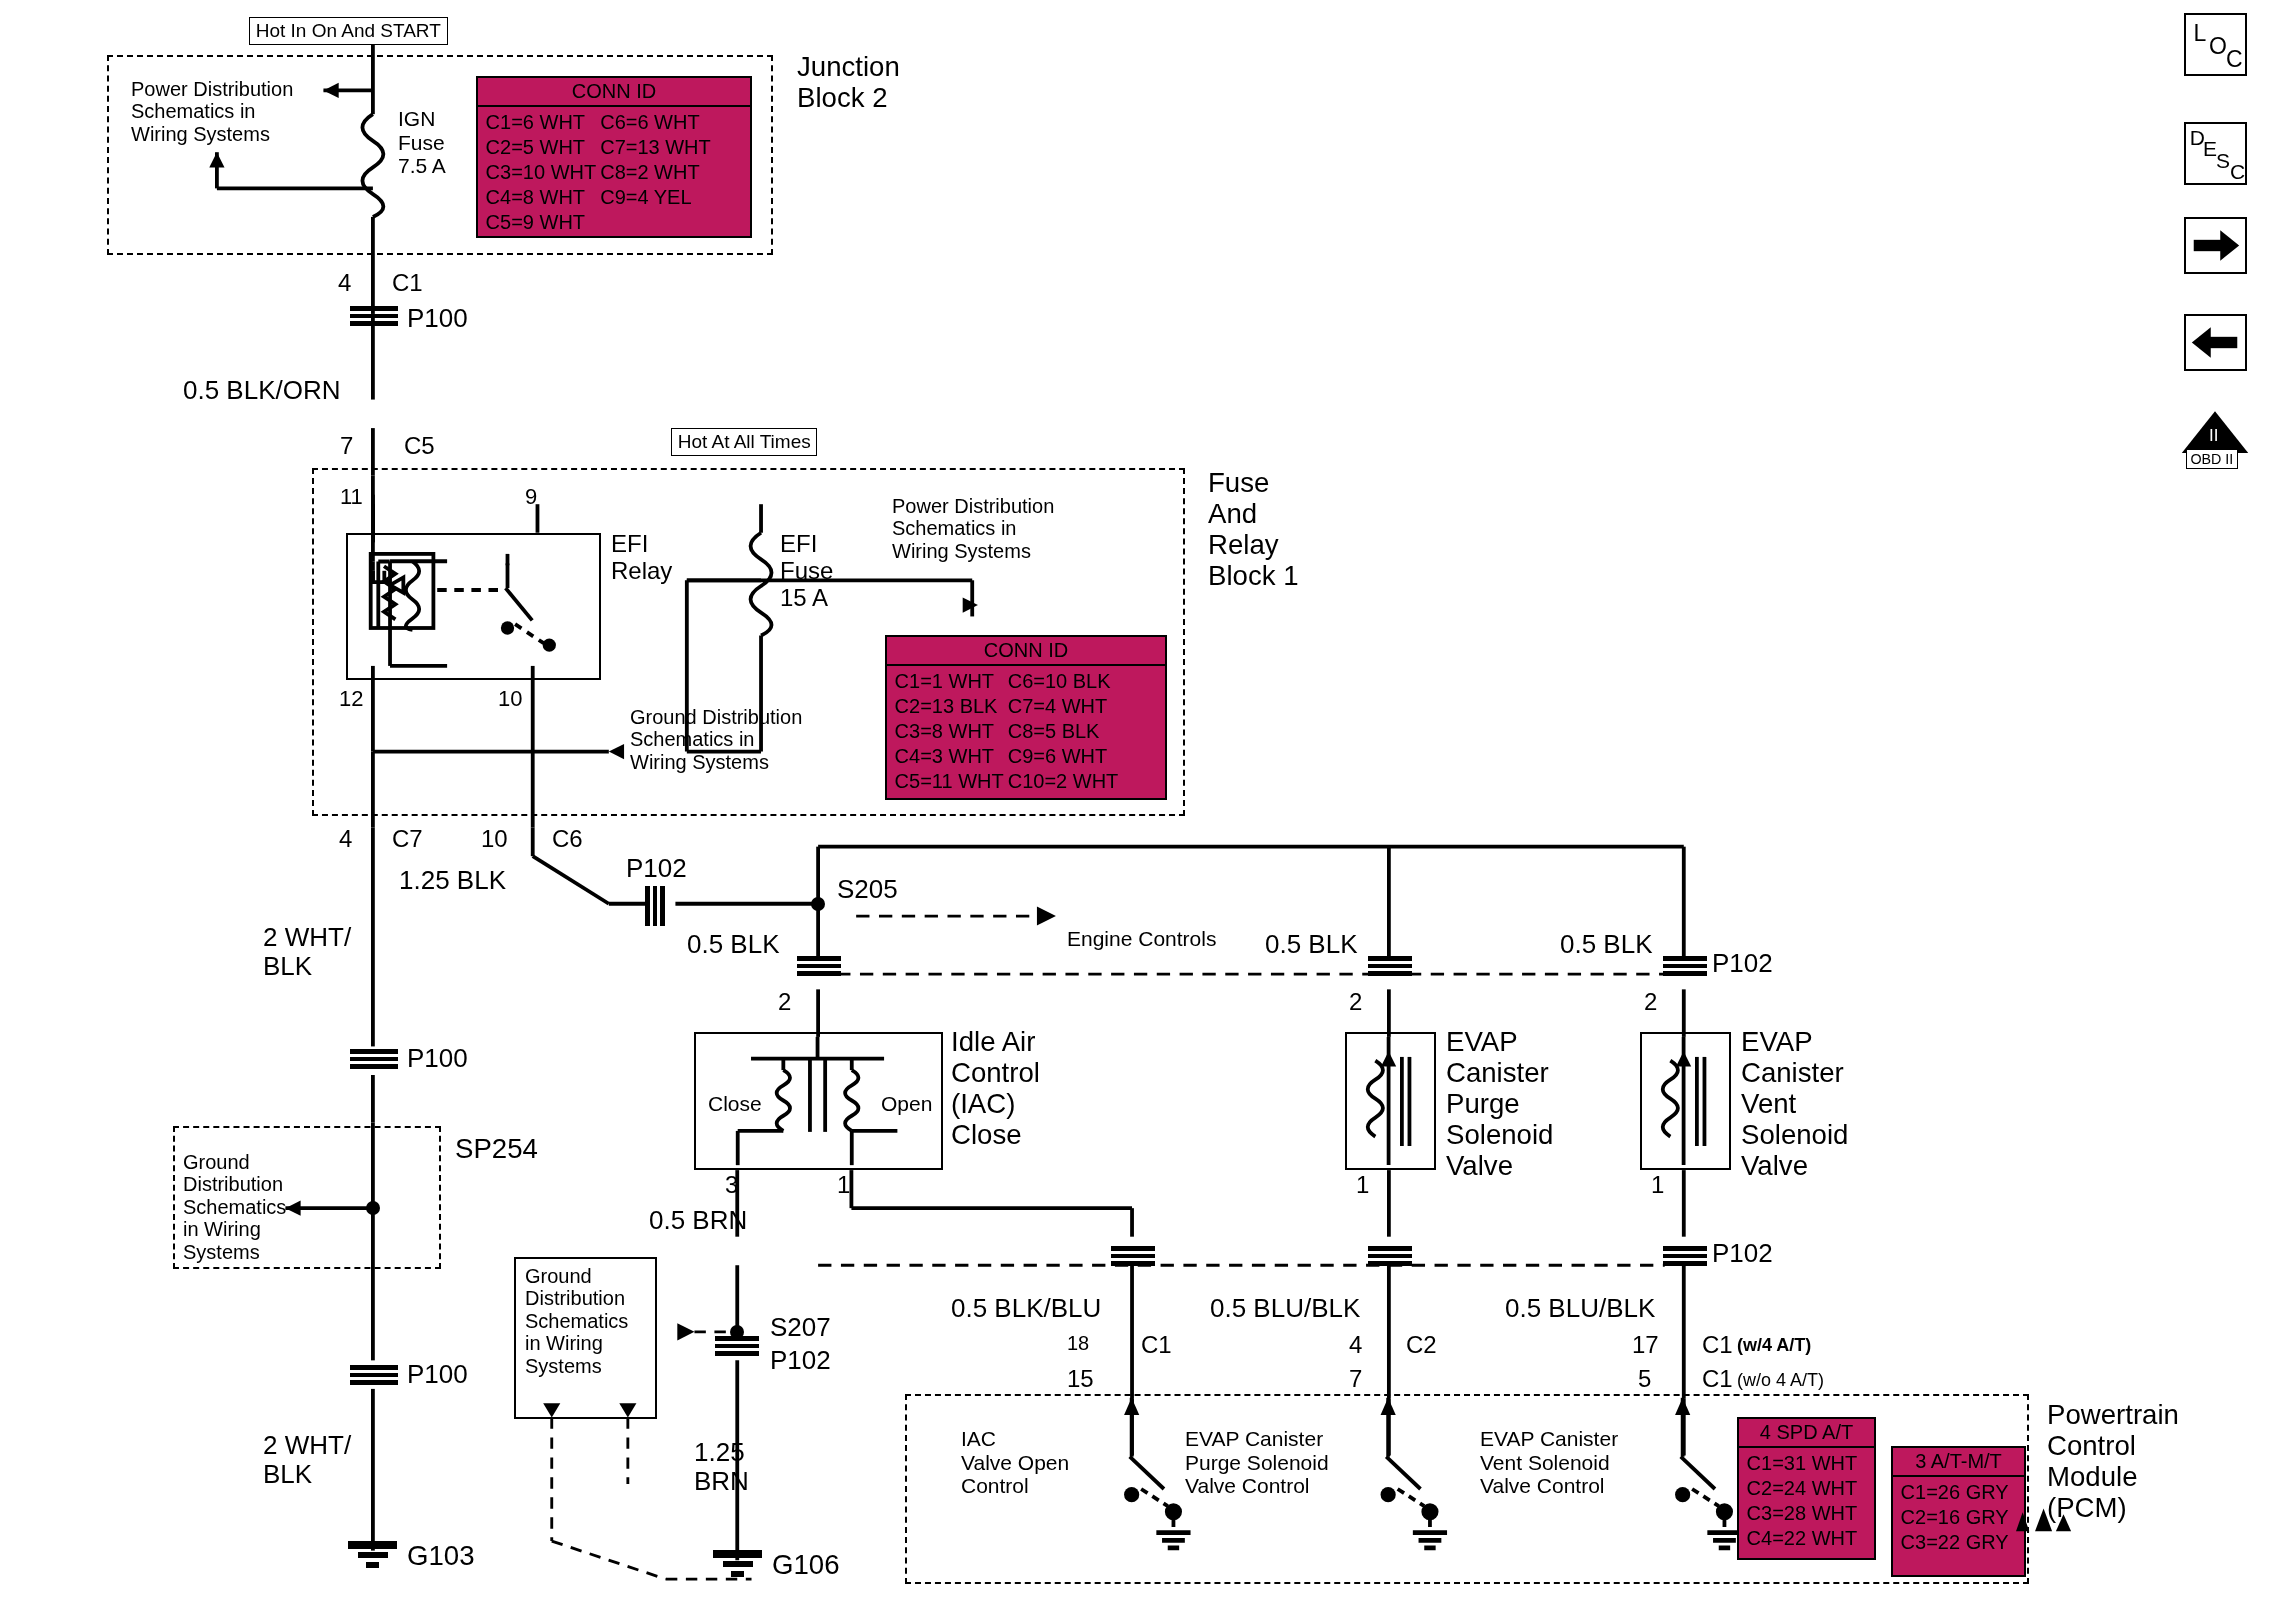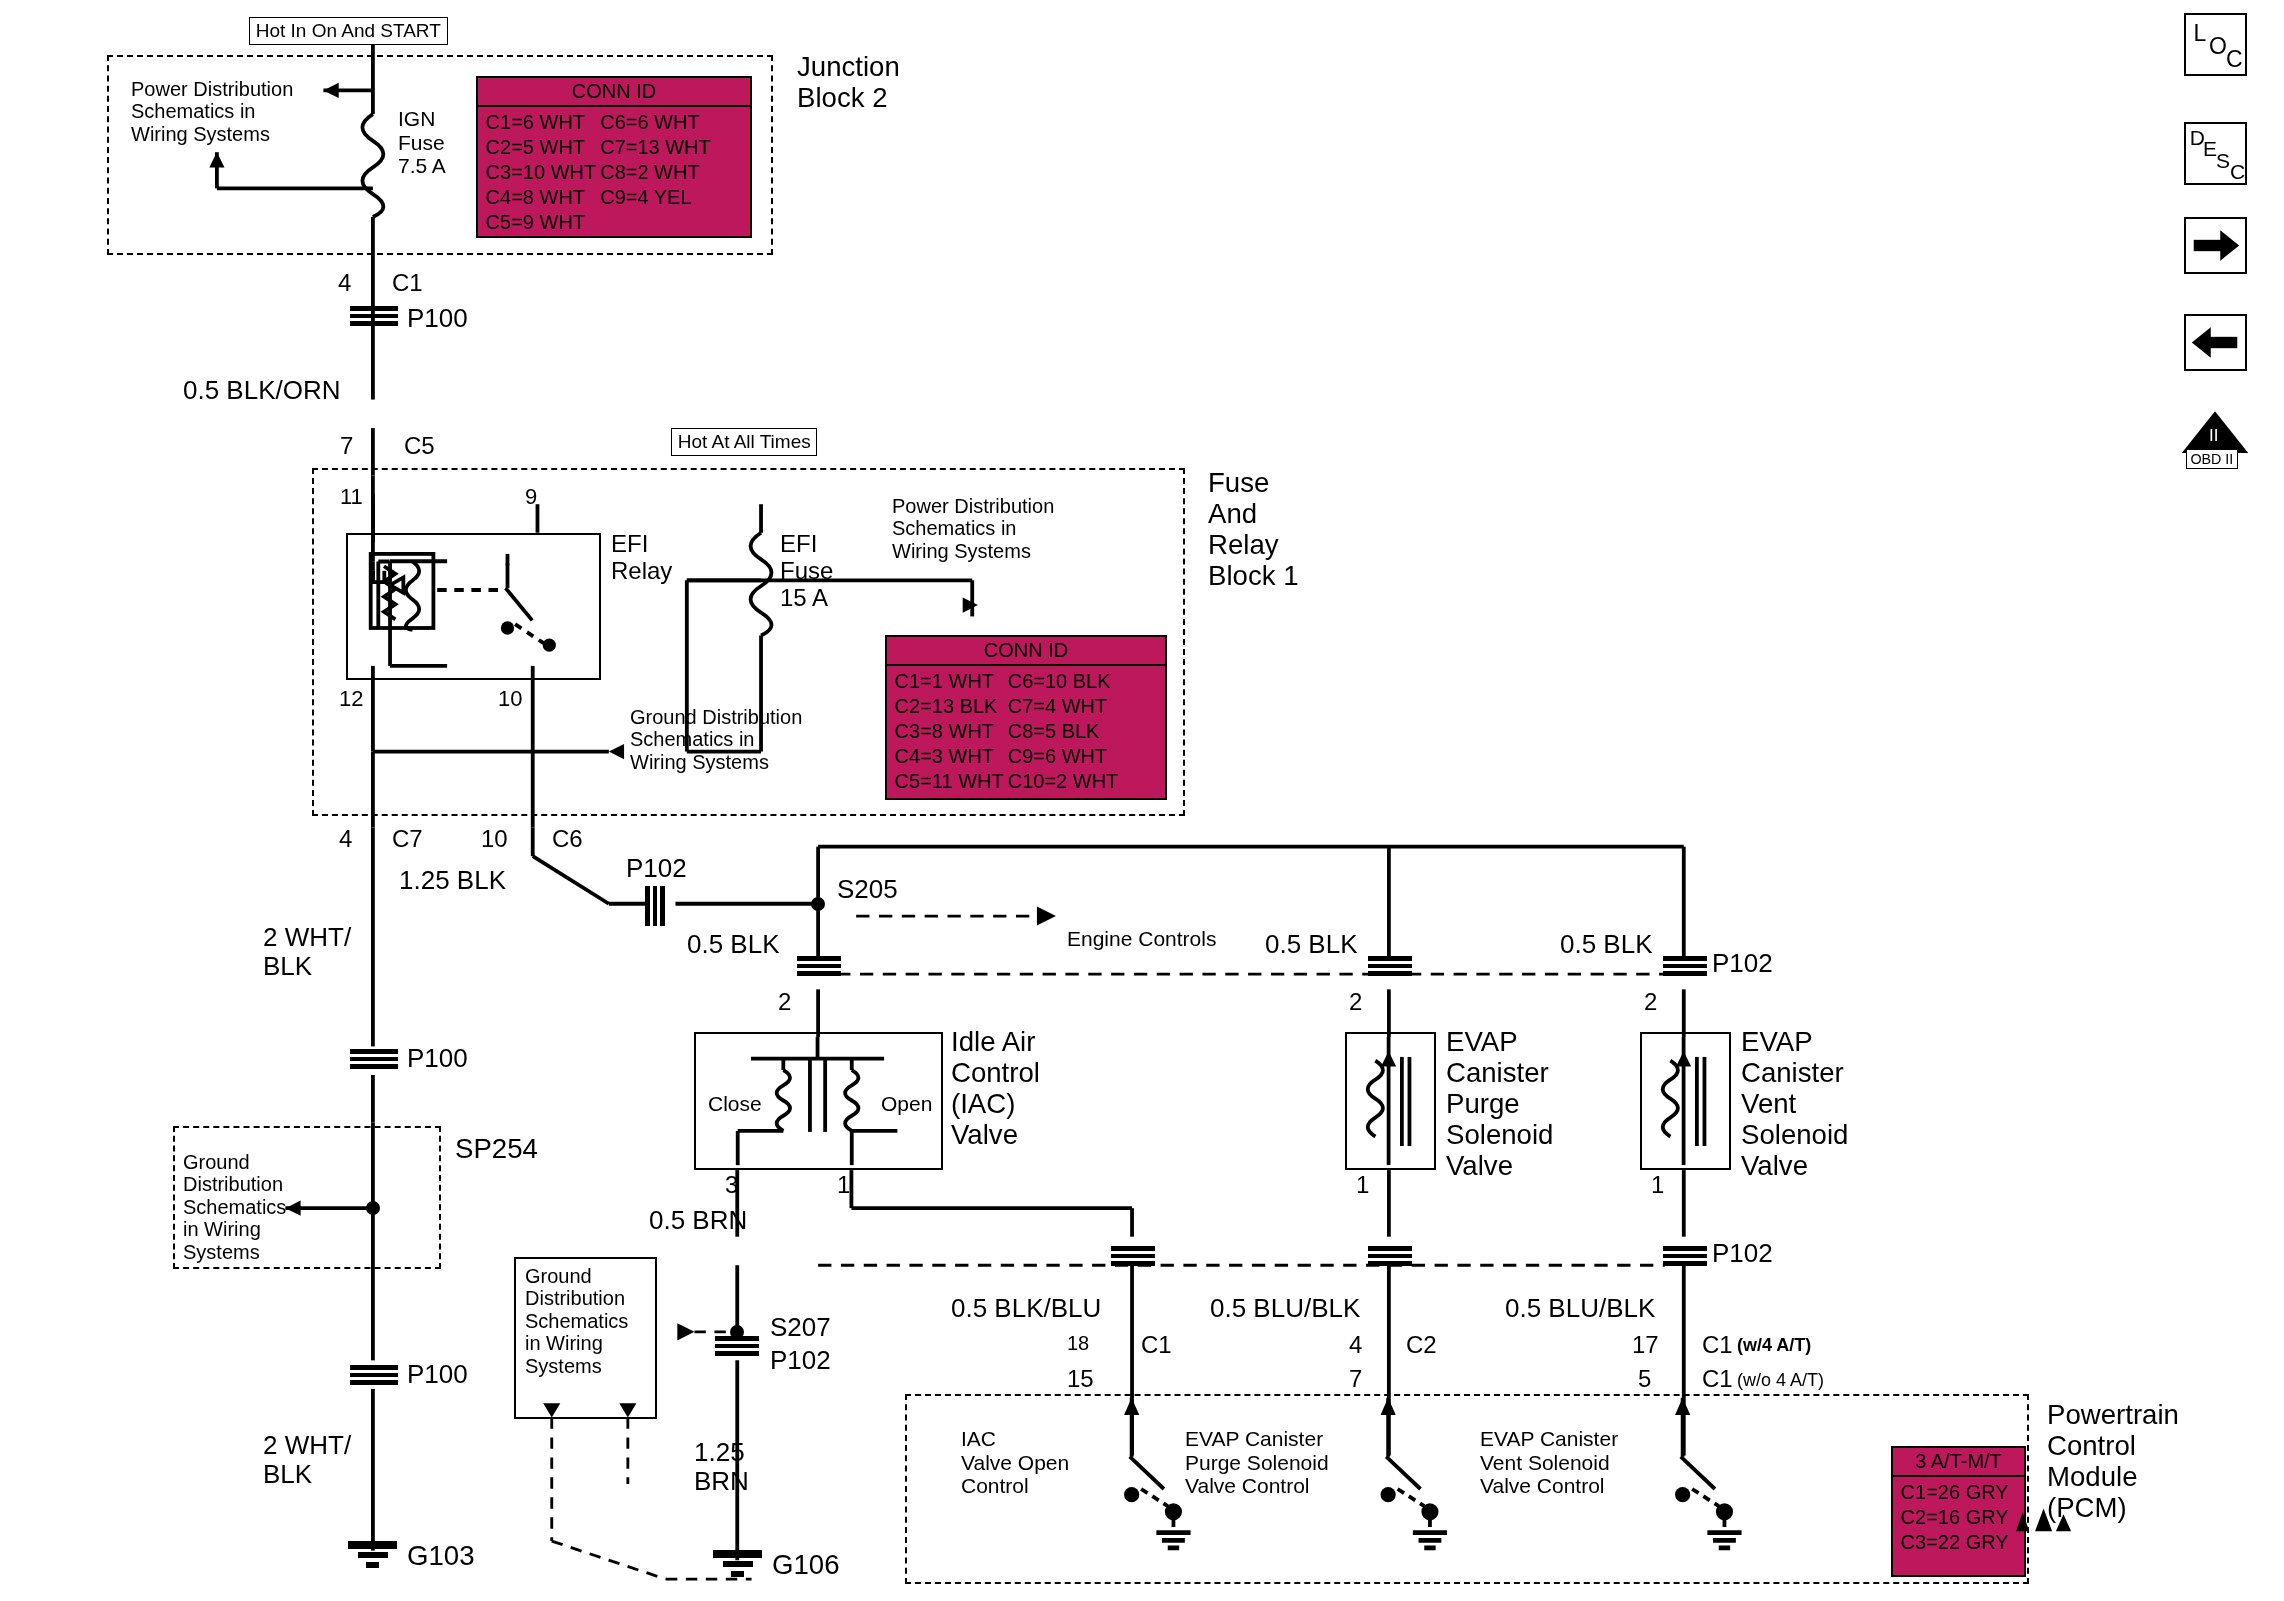--- a/index.html
+++ b/index.html
@@ -321,21 +321,21 @@
       <line x1="166" y1="104" x2="214" y2="104"></line>
       <line x1="46" y1="104" x2="46" y2="140"></line>
       <line x1="166" y1="104" x2="166" y2="140"></line>
     </g>
   </svg>
   <div class="t" style="left:708px;top:1092px;font-size:21px;">Close</div>
   <div class="t" style="left:881px;top:1092px;font-size:21px;">Open</div>
   <div class="t" style="left:951px;top:1027px;font-size:27.6px;">Idle Air
 Control
 (IAC)
-Valve</div>
+Close</div>
 
   <div class="t" style="left:725px;top:1172px;font-size:24px;">3</div>
   <div class="t" style="left:837px;top:1172px;font-size:24px;">1</div>
   <div class="t" style="left:649px;top:1206px;font-size:26px;">0.5 BRN</div>
 
   <div class="box" style="left:1345px;top:1032px;width:91px;height:138px;"></div>
   <svg width="91" height="138" style="left:1345px;top:1032px;" viewBox="0 0 96 145">
     <g stroke="#000" stroke-width="4" fill="none">
       <line x1="46" y1="5" x2="46" y2="140"></line>
       <path d="M32 30 q16 10 0 20 q-16 10 0 20 q16 10 0 20 q-16 10 0 20"></path>
@@ -509,20 +509,29 @@
   <div class="t" style="left:961px;top:1427px;font-size:21px;">IAC
 Valve Open
 Control</div>
   <div class="t" style="left:1185px;top:1427px;font-size:21px;">EVAP Canister
 Purge Solenoid
 Valve Control</div>
   <div class="t" style="left:1480px;top:1427px;font-size:21px;">EVAP Canister
 Vent Solenoid
 Valve Control</div>
 
+  <div class="conn" style="left:1737px;top:1417px;width:139px;height:143px;">
+    <div class="hdr">4 SPD A/T</div>
+    <div class="rows">
+      <div>C1=31 WHT
+C2=24 WHT
+C3=28 WHT
+C4=22 WHT</div>
+    </div>
+  </div>
   <div class="conn" style="left:1891px;top:1446px;width:135px;height:131px;">
     <div class="hdr">3 A/T-M/T</div>
     <div class="rows">
       <div>C1=26 GRY
 C2=16 GRY
 C3=22 GRY</div>
     </div>
   </div>
 
   <svg width="61" height="38" style="left:2014px;top:1499px;" viewBox="0 0 64 40">

